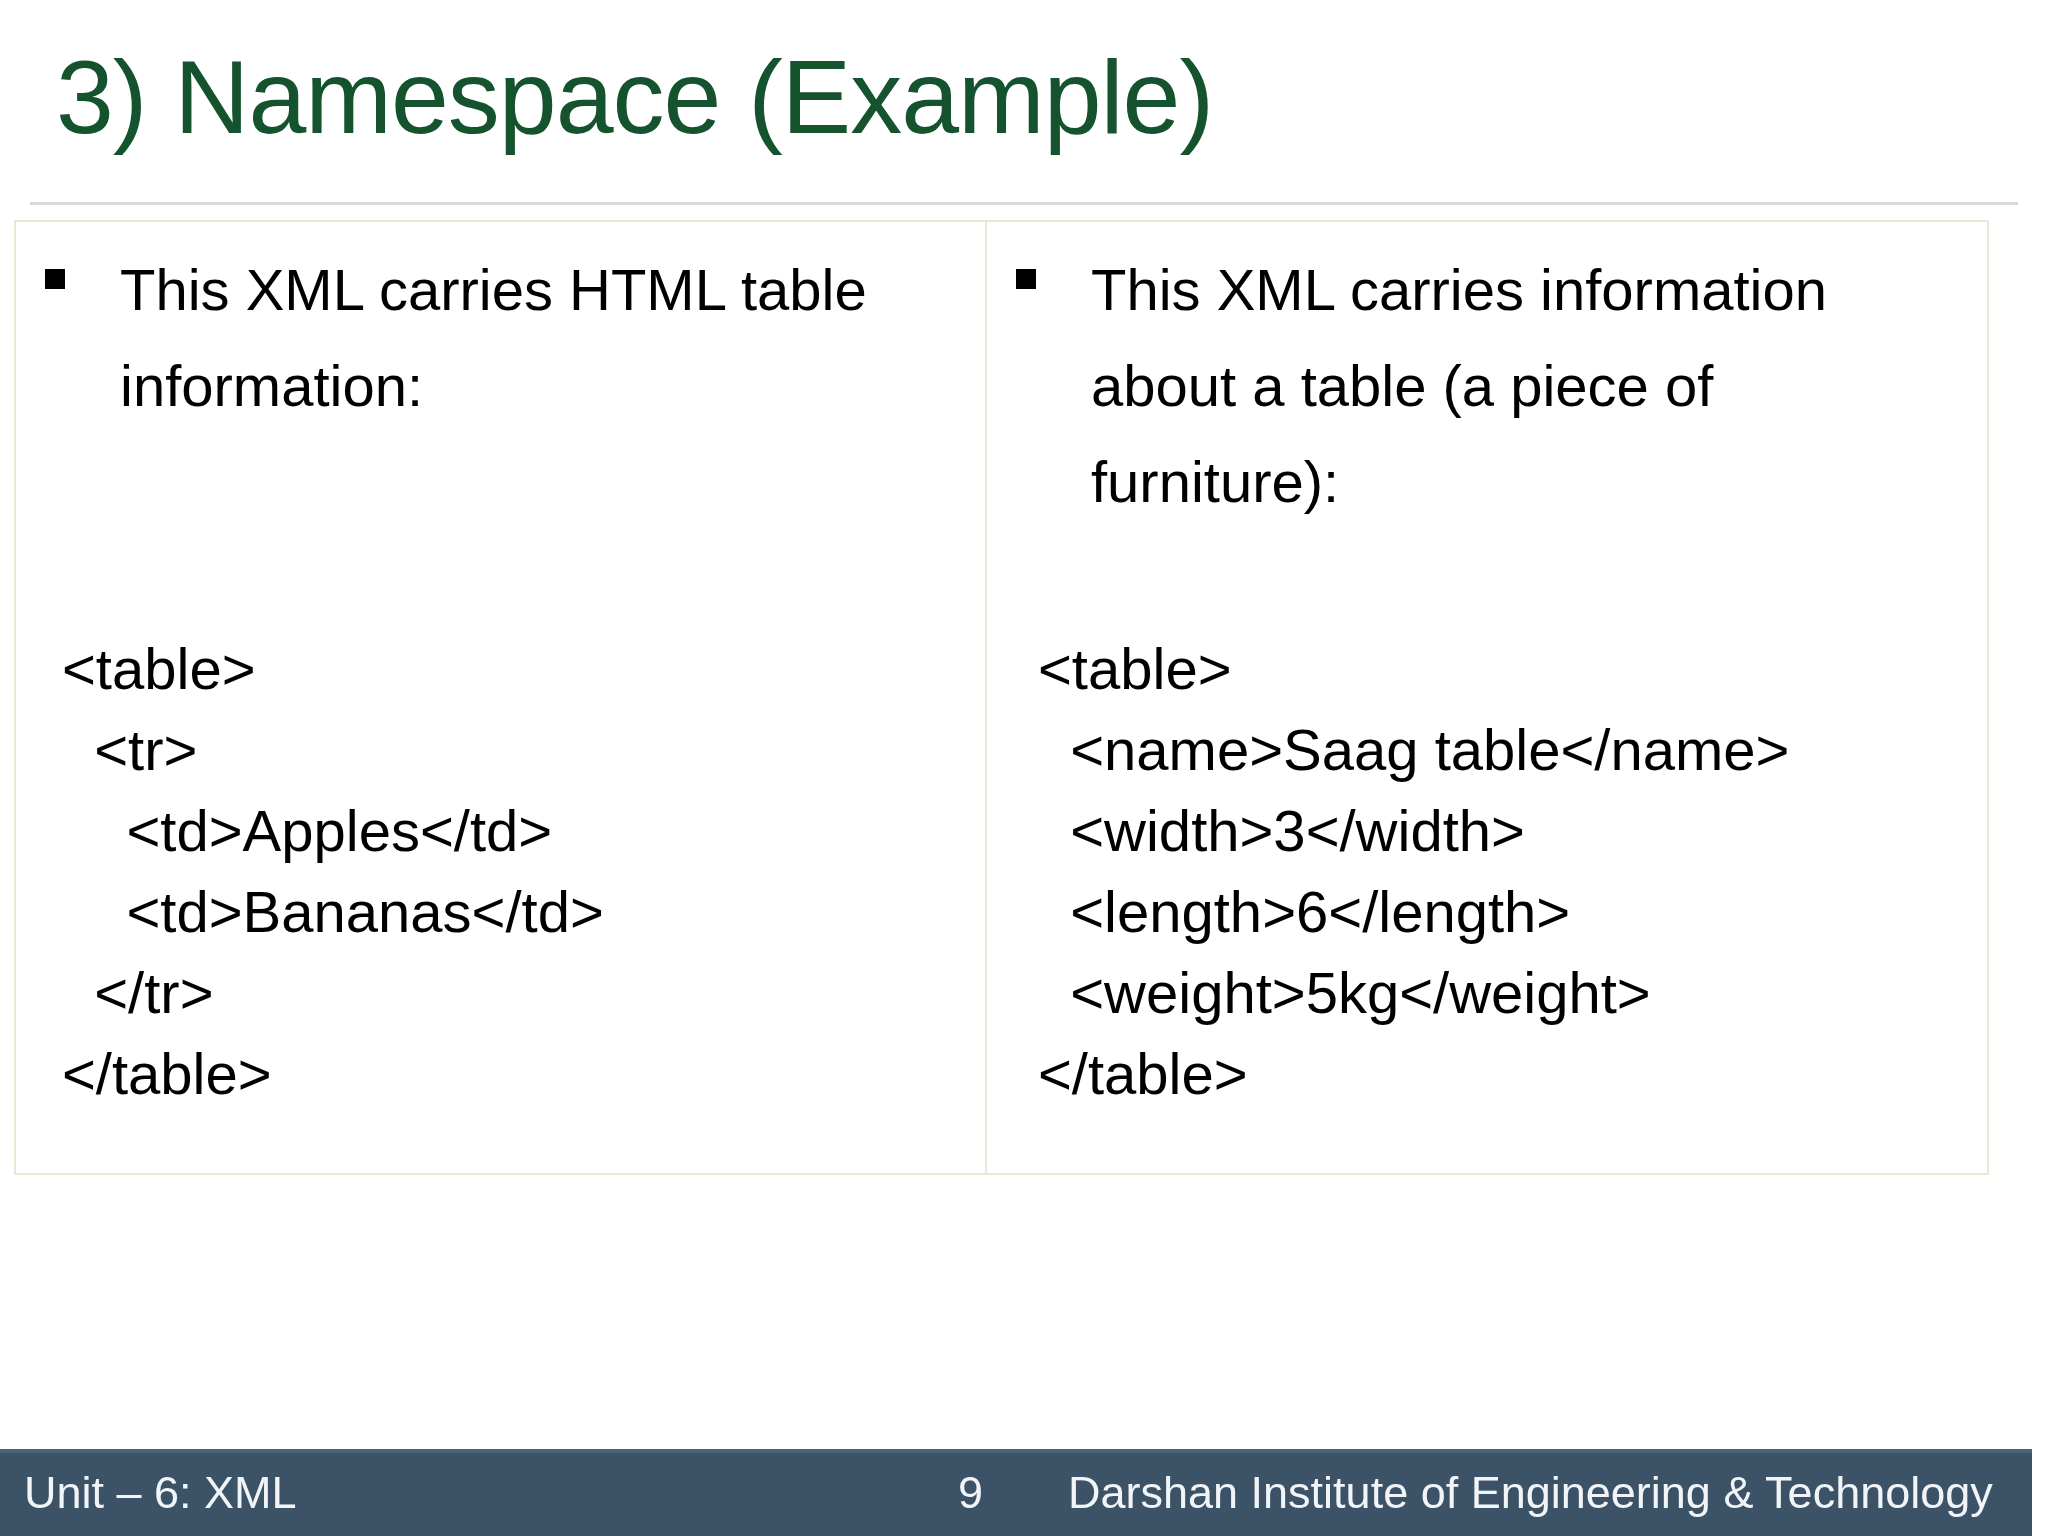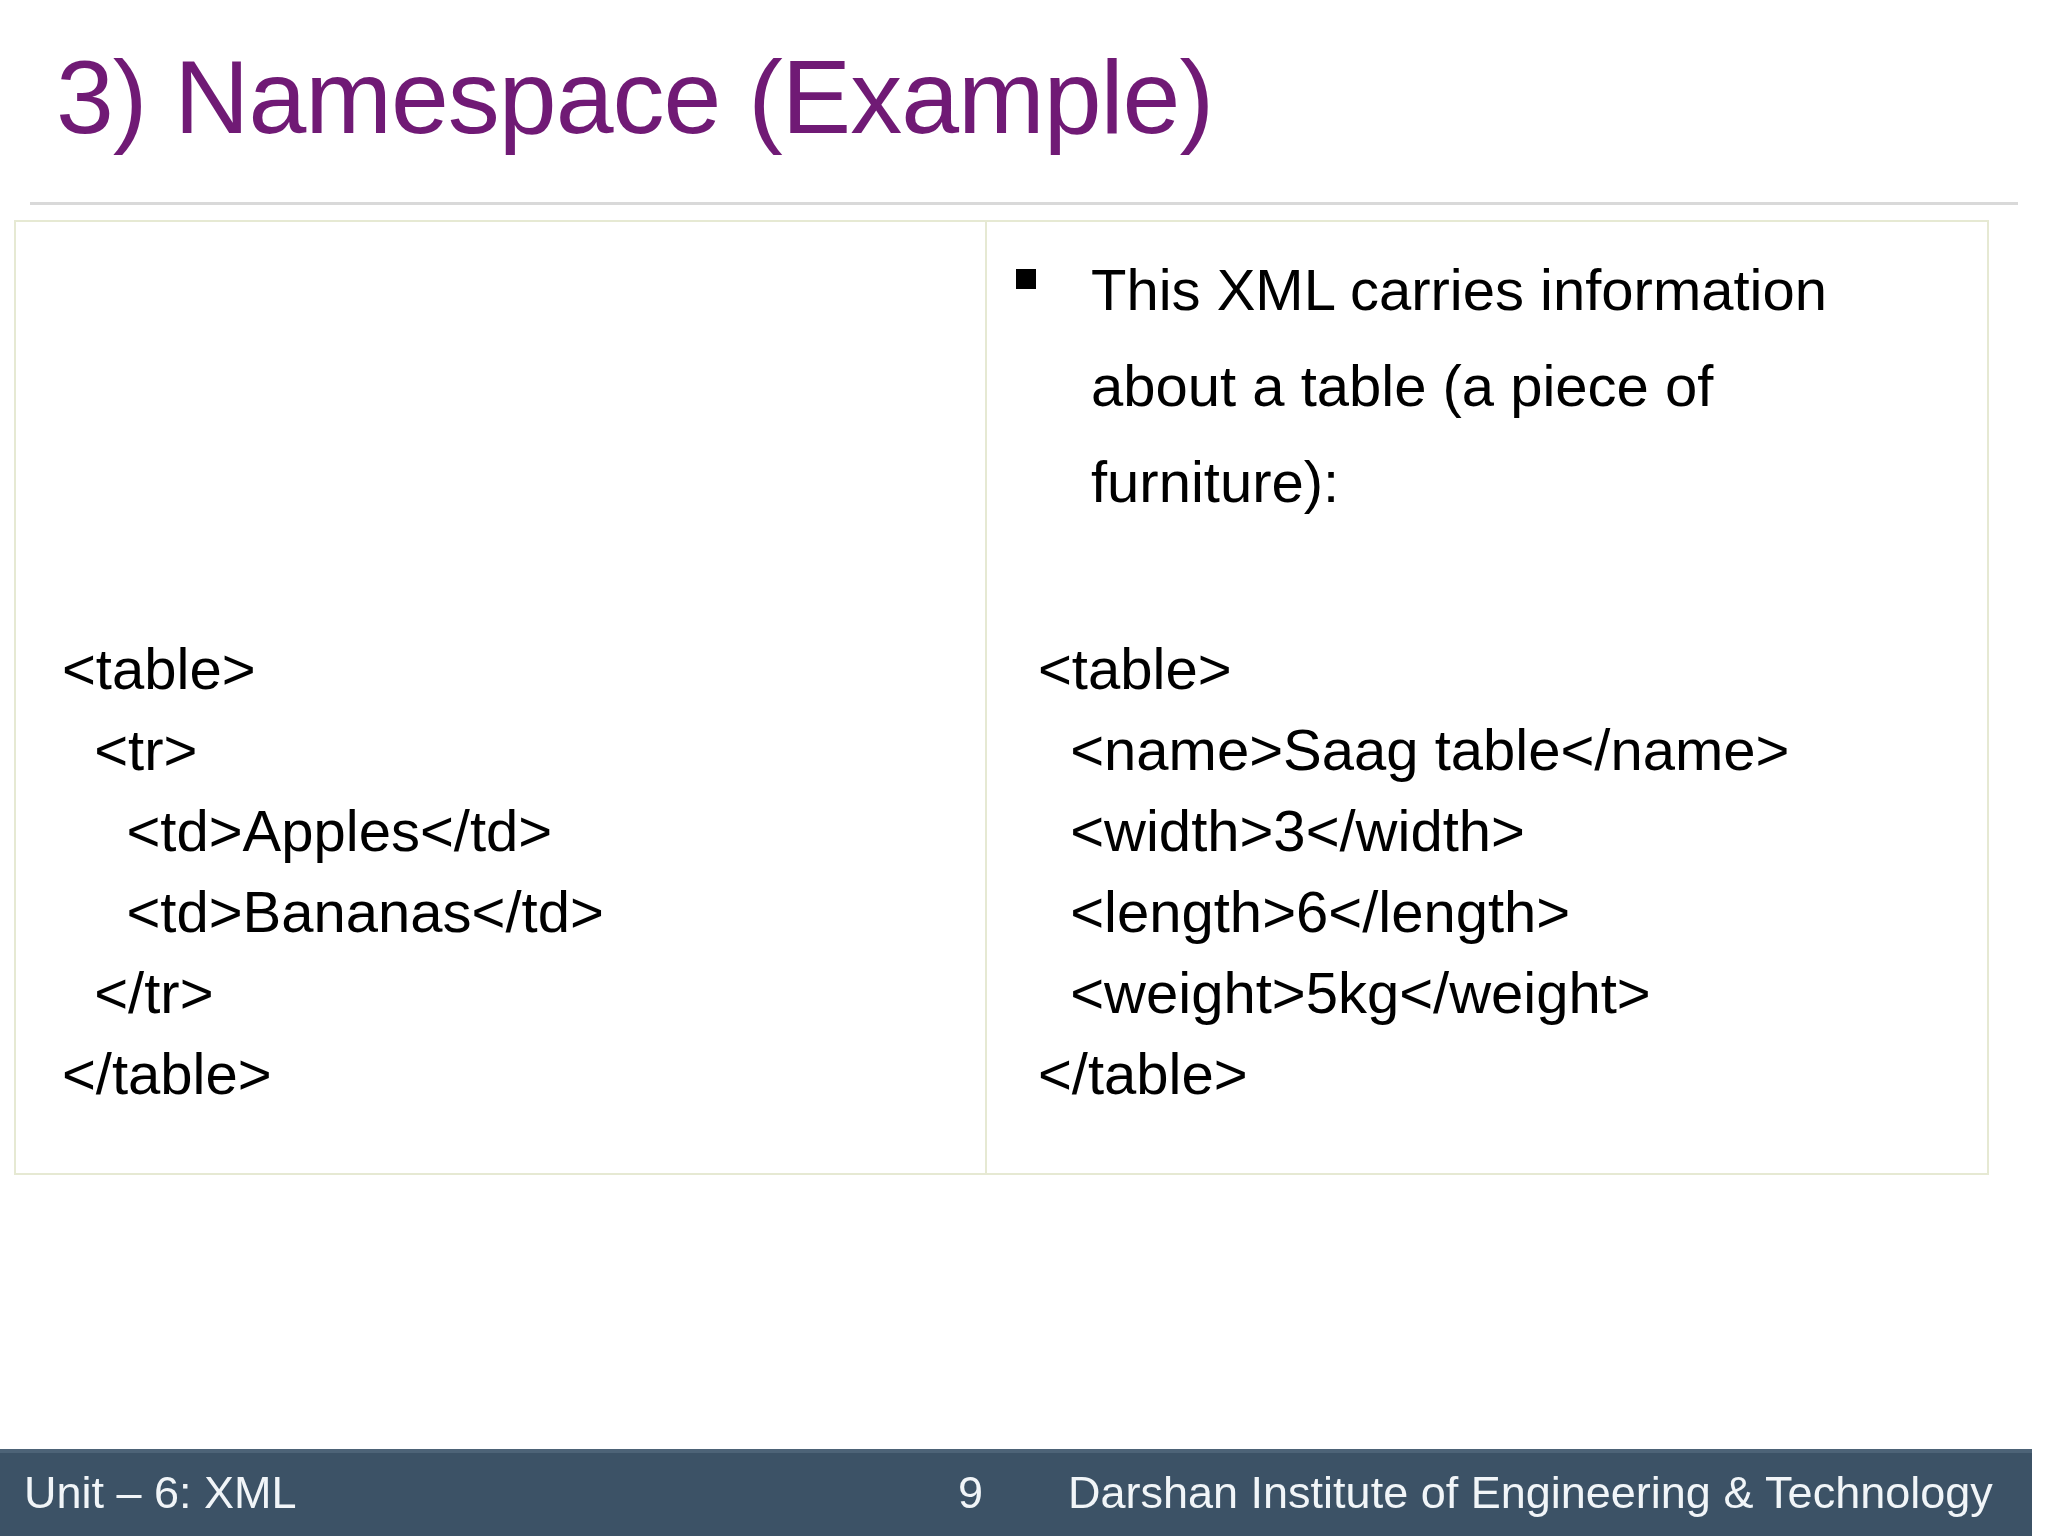--- a/index.html
+++ b/index.html
@@ -14,21 +14,21 @@
     overflow: hidden;
   }
   .slide-title {
     position: absolute;
     left: 56px;
     top: 38px;
     font-size: 104px;
     line-height: 1.15;
     font-weight: 400;
     letter-spacing: -1px;
-    color: #701a75;
+    color: #14532d;
     white-space: nowrap;
   }
   .title-rule {
     position: absolute;
     left: 30px;
     top: 202px;
     width: 1988px;
     height: 3px;
     background: var(--title-rule, #d9d9d9);
   }
@@ -108,20 +108,25 @@
 </head>
 <body>
 
 <div class="slide">
 
   <h1 class="slide-title">3) Namespace (Example)</h1>
 
   <div class="title-rule"></div>
 
   <div class="panel panel-left">
+    <div class="bullet-row">
+      <span class="bullet-square"></span>
+      <div class="bullet-text">This XML carries HTML table
+information:</div>
+    </div>
     <div class="code-block">&lt;table&gt;
   &lt;tr&gt;
     &lt;td&gt;Apples&lt;/td&gt;
     &lt;td&gt;Bananas&lt;/td&gt;
   &lt;/tr&gt;
 &lt;/table&gt;</div>
   </div>
 
   <div class="panel panel-right">
     <div class="bullet-row">

